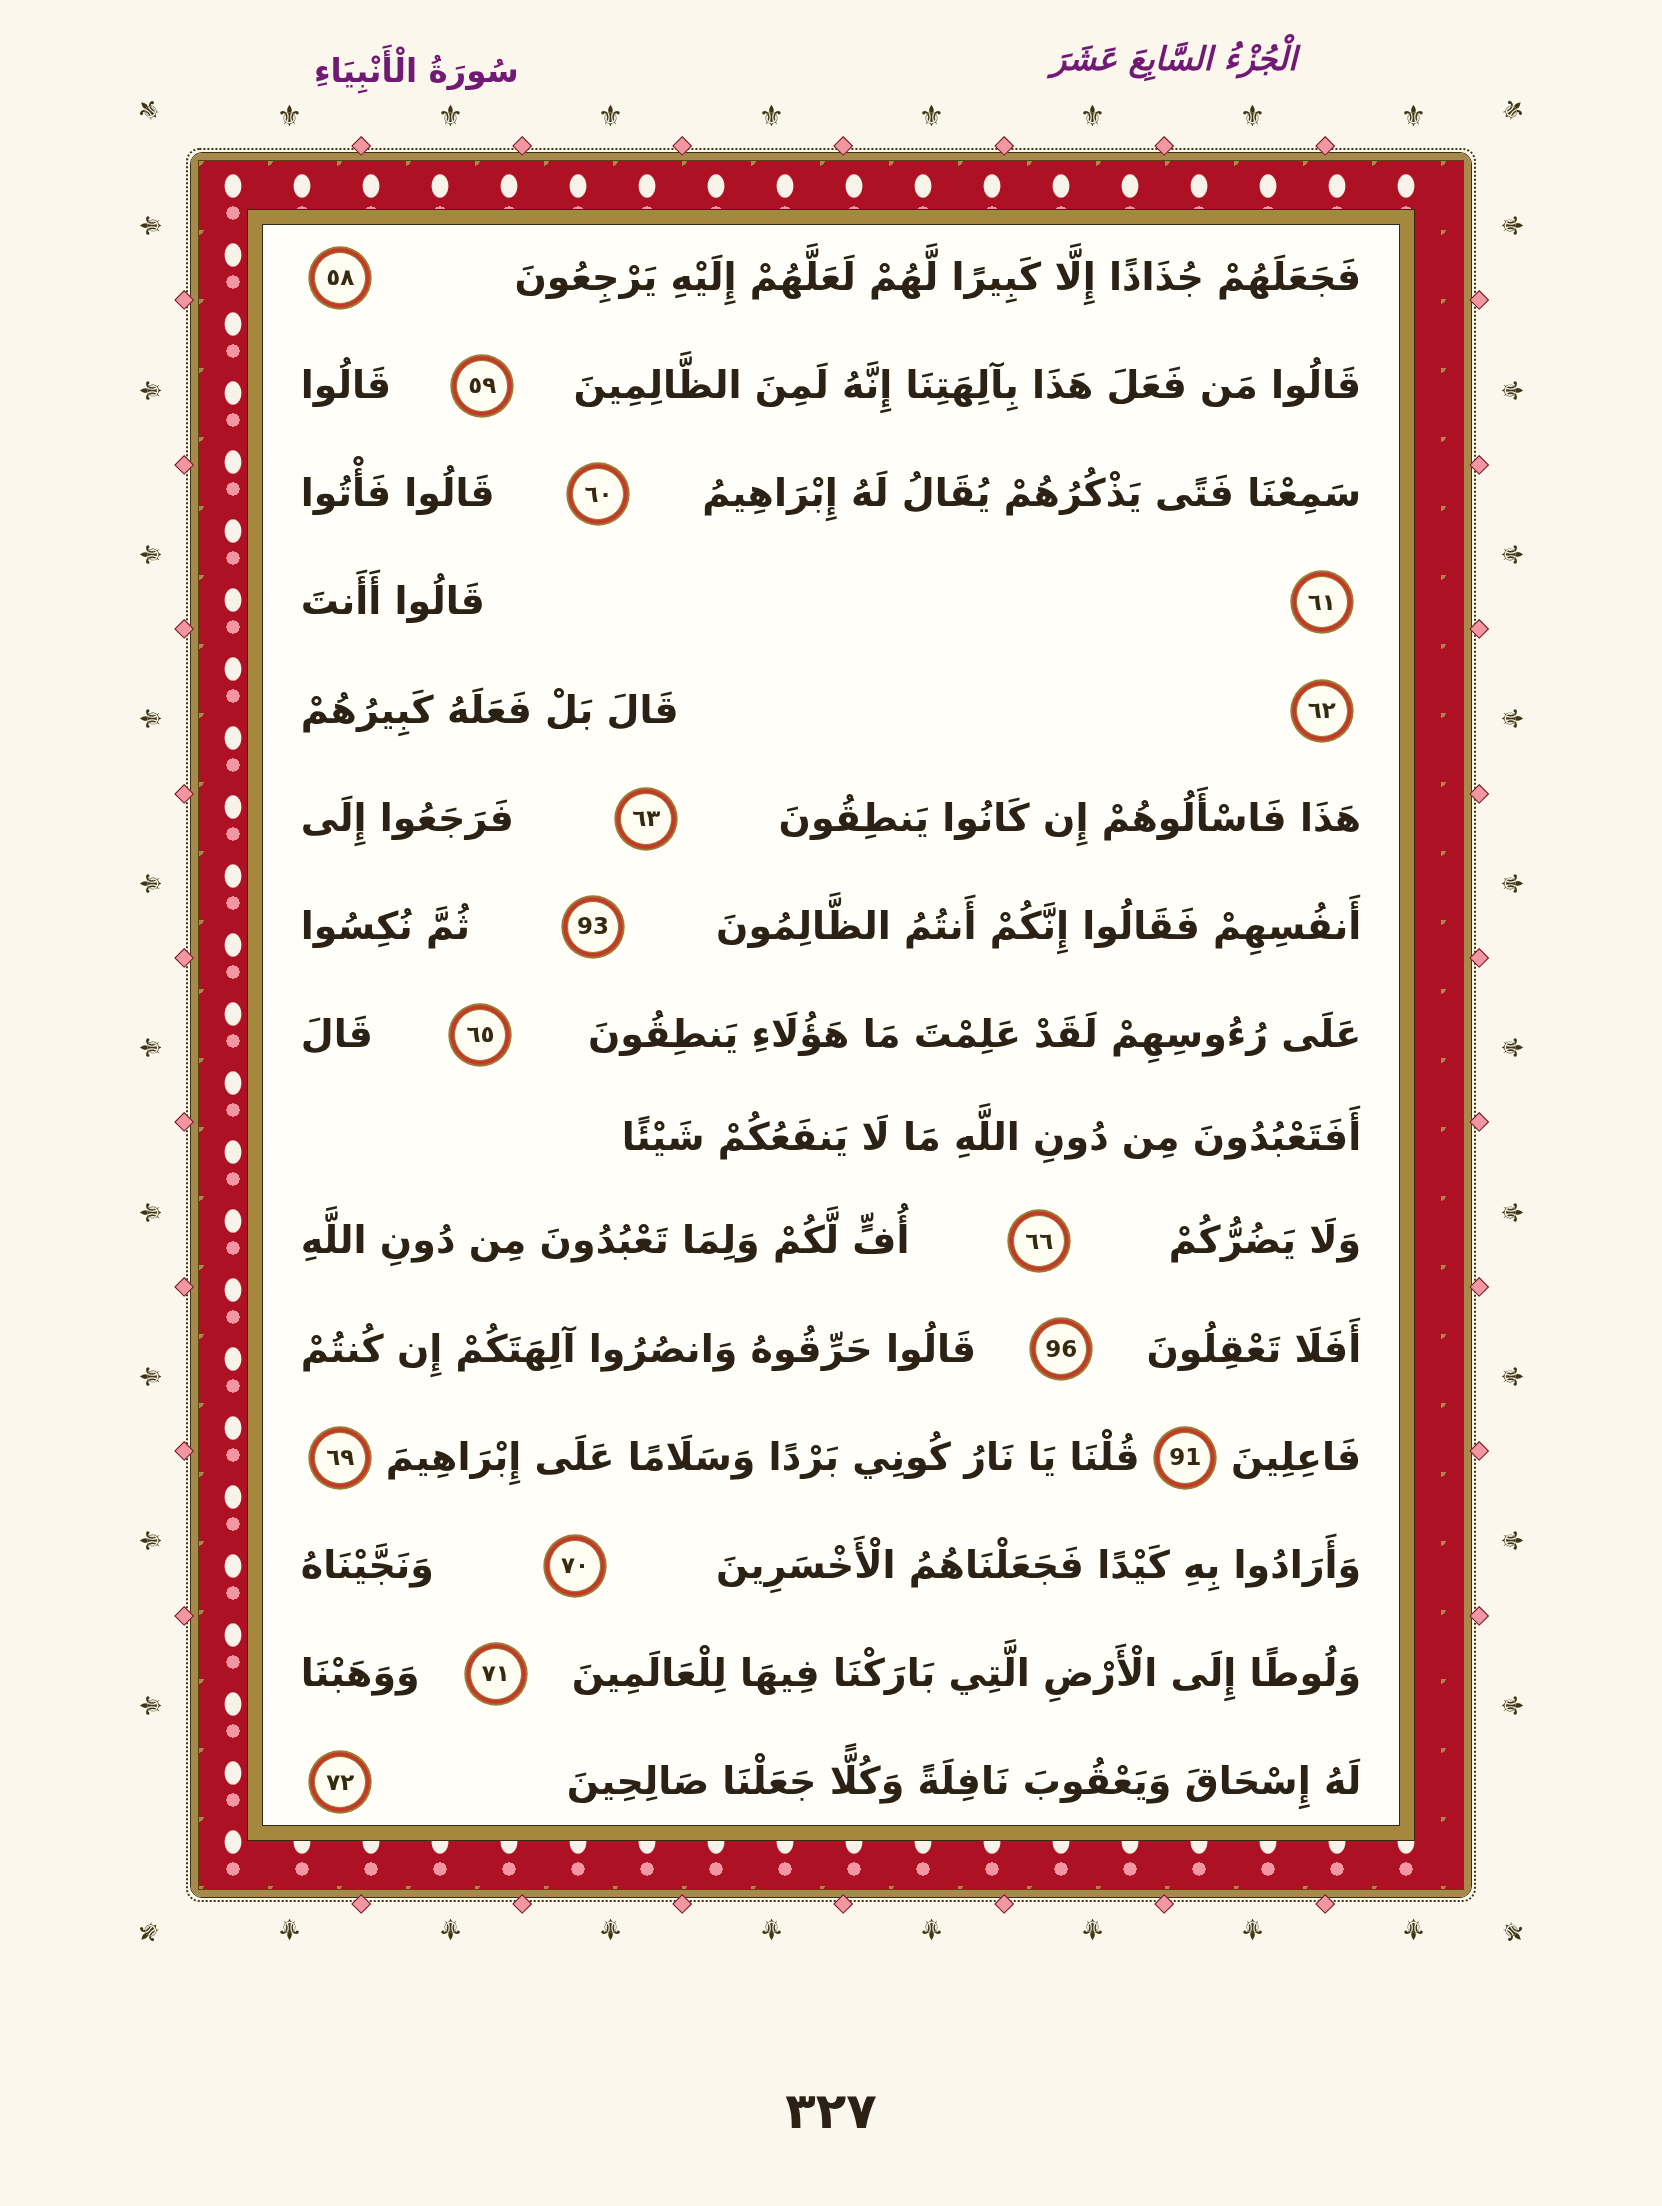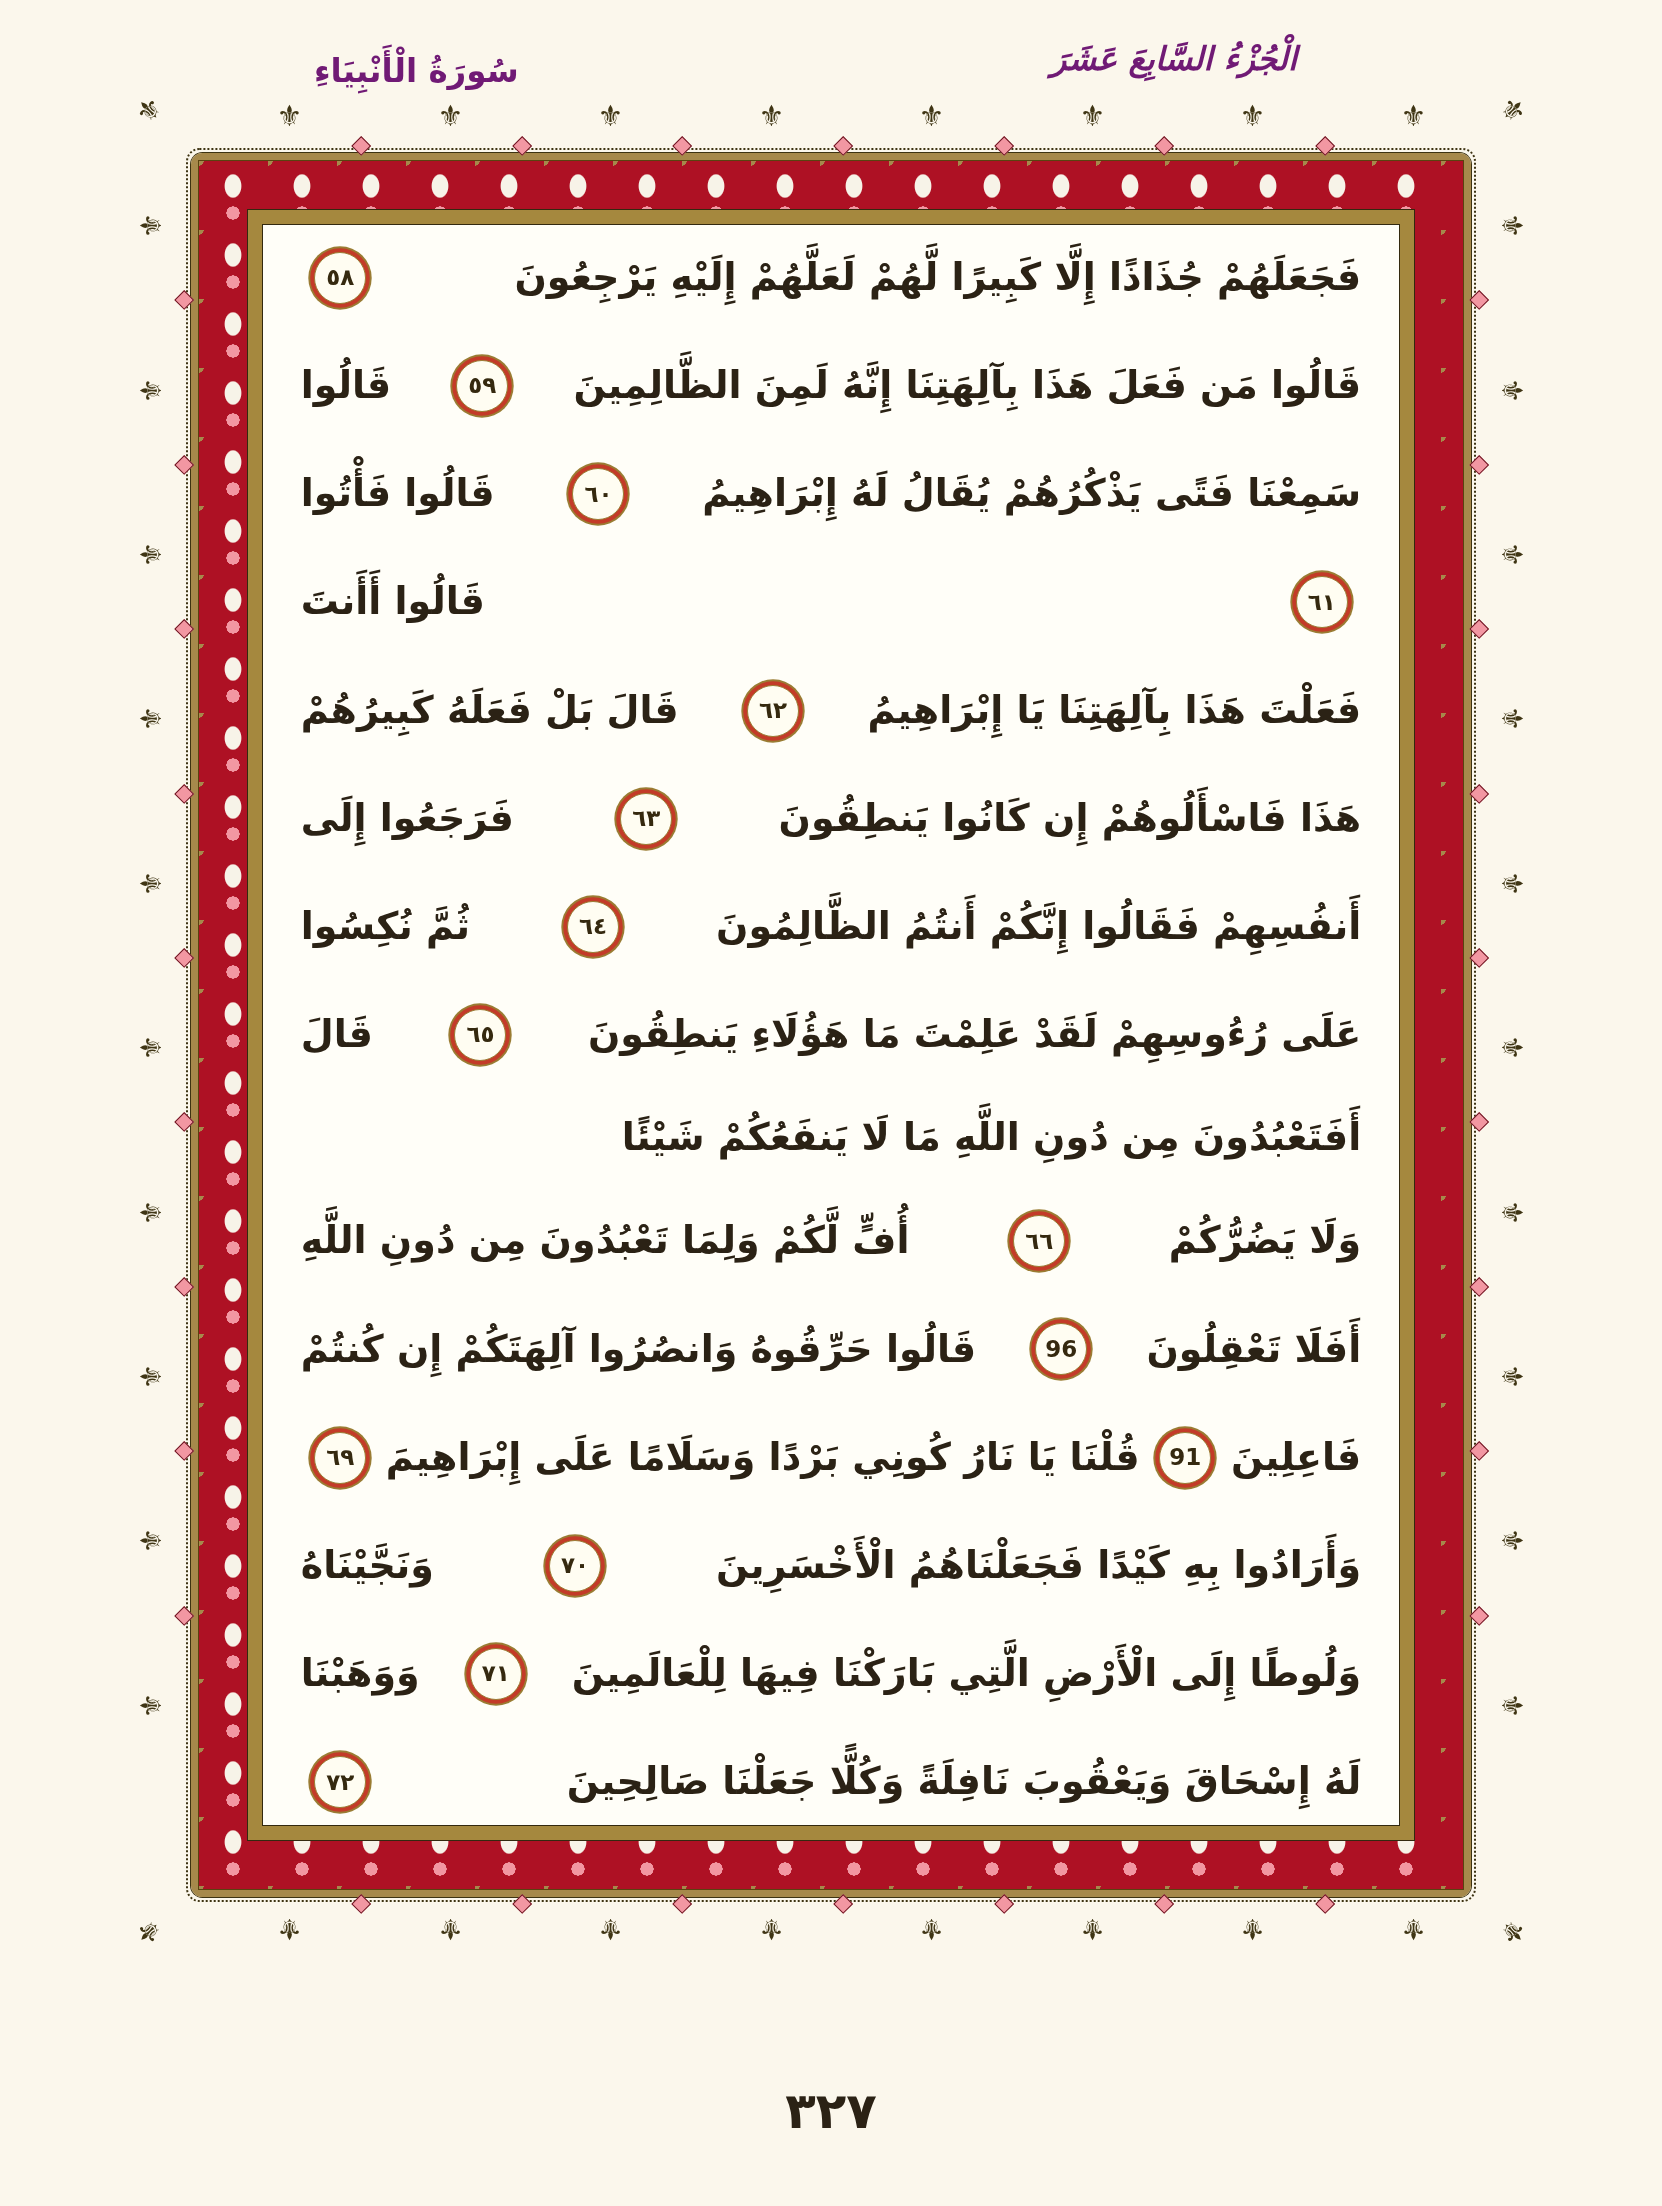--- a/index.html
+++ b/index.html
@@ -123,32 +123,31 @@
                 <div class="qline">
                   <span class="qtext">سَمِعْنَا فَتًى يَذْكُرُهُمْ يُقَالُ لَهُ إِبْرَاهِيمُ</span>
                   <span class="vmark">٦٠</span>
                   <span class="qtext">قَالُوا فَأْتُوا</span>
                 </div>
                 <div class="qline">
                   <span class="vmark">٦١</span>
                   <span class="qtext">قَالُوا أَأَنتَ</span>
                 </div>
                 <div class="qline">
-                  <span class="qtext">فَعَلْتَ هَذَا بِآلِهَتِنَا يَا إِبْرَاهِيمُ</span>
                   <span class="vmark">٦٢</span>
                   <span class="qtext">قَالَ بَلْ فَعَلَهُ كَبِيرُهُمْ</span>
                 </div>
                 <div class="qline">
                   <span class="qtext">هَذَا فَاسْأَلُوهُمْ إِن كَانُوا يَنطِقُونَ</span>
                   <span class="vmark">٦٣</span>
                   <span class="qtext">فَرَجَعُوا إِلَى</span>
                 </div>
                 <div class="qline">
                   <span class="qtext">أَنفُسِهِمْ فَقَالُوا إِنَّكُمْ أَنتُمُ الظَّالِمُونَ</span>
-                  <span class="vmark">٦٤</span>
+                  <span class="vmark">93</span>
                   <span class="qtext">ثُمَّ نُكِسُوا</span>
                 </div>
                 <div class="qline">
                   <span class="qtext">عَلَى رُءُوسِهِمْ لَقَدْ عَلِمْتَ مَا هَؤُلَاءِ يَنطِقُونَ</span>
                   <span class="vmark">٦٥</span>
                   <span class="qtext">قَالَ</span>
                 </div>
                 <div class="qline">
                   <span class="qtext">أَفَتَعْبُدُونَ مِن دُونِ اللَّهِ مَا لَا يَنفَعُكُمْ شَيْئًا</span>
                 </div>

